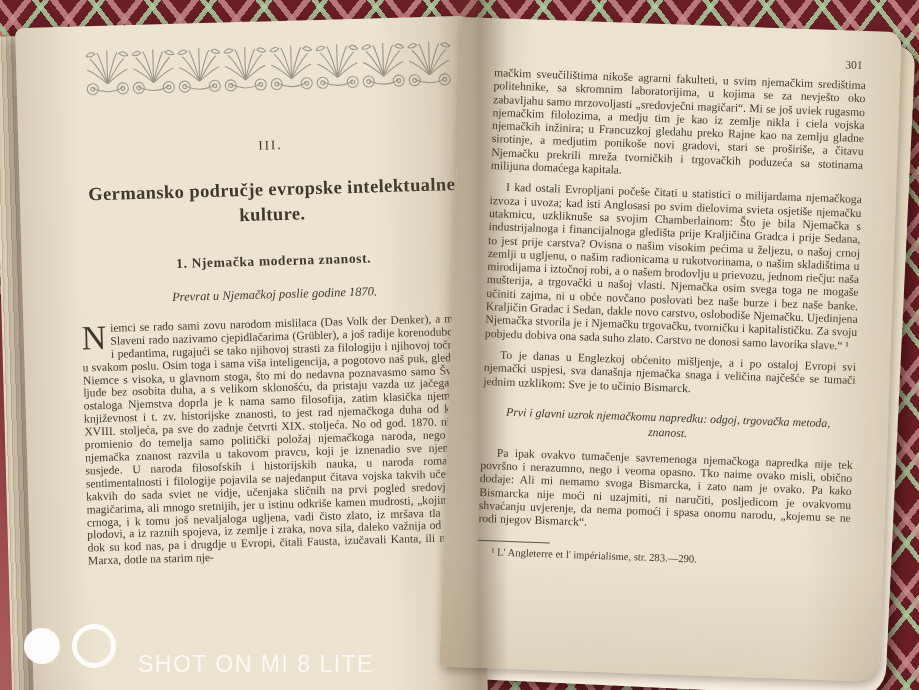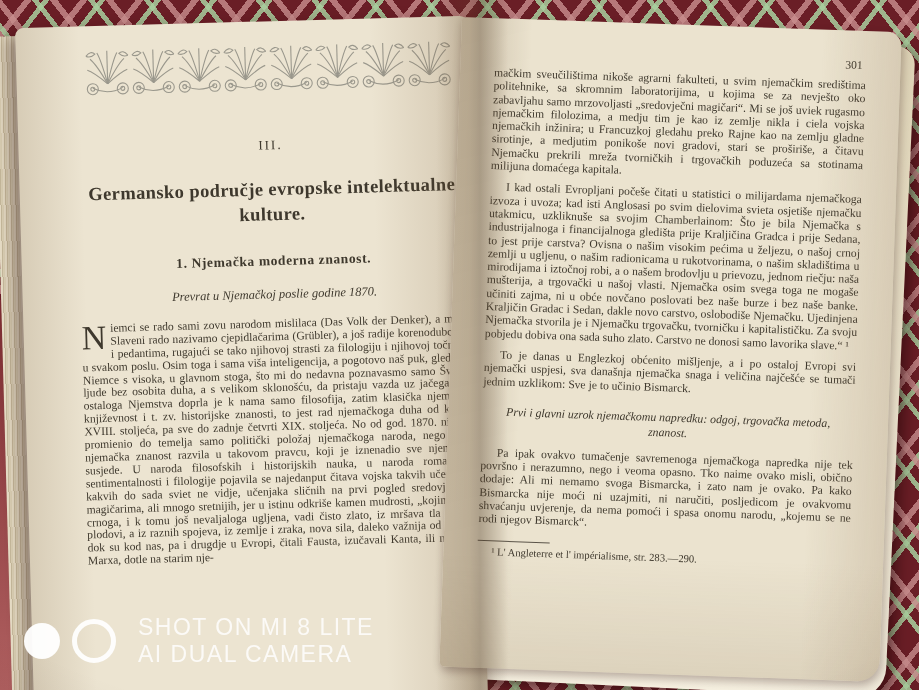--- a/index.html
+++ b/index.html
@@ -62,21 +62,21 @@
   .rp-para{margin:0 0 8px;}
   .indent{text-indent:16px;}
   .crosshead{margin:16px 8px 12px;text-align:center;font-style:italic;font-size:11.8px;line-height:15px;}
   .footnote-rule{width:72px;border-top:1px solid #5c554a;margin:14px 0 4px;}
   .footnote{font-size:10.6px;text-indent:14px;}
   
   .watermark{position:absolute;left:24px;top:614px;z-index:5;display:flex;align-items:center;
     color:rgba(255,255,255,.82);font-family:"Liberation Sans",sans-serif;}
   .wm-circle-filled{width:36px;height:36px;border-radius:50%;background:rgba(255,255,255,.95);margin-right:12px;}
   .wm-circle-outline{width:34px;height:34px;border-radius:50%;border:5px solid rgba(255,255,255,.92);margin-right:22px;}
-  .wm-lines{display:flex;flex-direction:column;line-height:27px;}
+  .wm-lines{display:flex;flex-direction:row;line-height:27px;margin-top:37px;}
   .wm-line{font-size:23px;letter-spacing:1.5px;font-weight:400;}
 </style>
 </head>
 <body>
 
 <div class="scene">
 
   <div class="cover-edge-left"></div>
   <div class="page-stack-left"></div>
   <div class="right-under"></div>
@@ -137,17 +137,16 @@
   </div>
 
   <div class="gutter-shadow"></div>
   <div class="vignette"></div>
 
   <div class="watermark">
     <div class="wm-circle-filled"></div>
     <div class="wm-circle-outline"></div>
     <div class="wm-lines">
       <span class="wm-line">SHOT ON MI 8 LITE</span>
-      <span class="wm-line">AI DUAL CAMERA</span>
     </div>
   </div>
 
 </div>
 
 </body></html>

